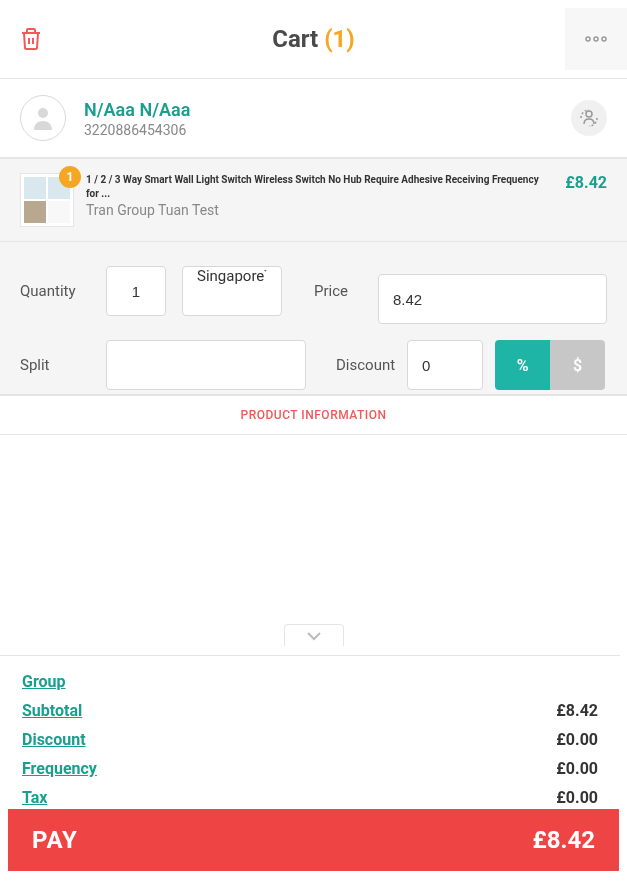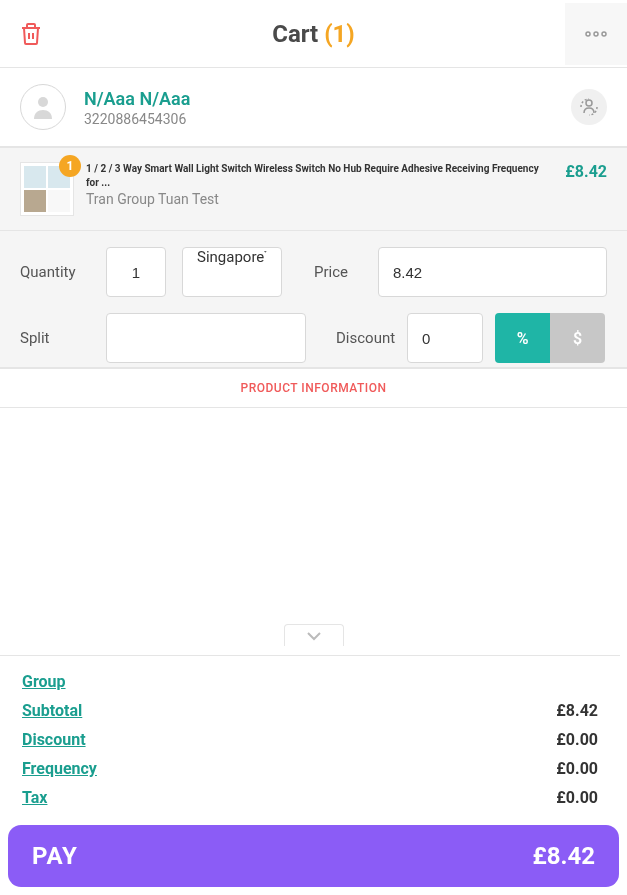--- a/index.html
+++ b/index.html
@@ -13,21 +13,21 @@
       width: 627px;
       height: 895px;
       overflow: hidden;
       position: relative;
     }
     
     
     .header {
       display: flex;
       align-items: center;
-      height: 68px;
+      height: 79px;
       border-bottom: 1px solid #e5e5e5;
       position: relative;
     }
     .trash-btn {
       width: 62px;
       height: 62px;
       display: flex;
       align-items: center;
       justify-content: center;
       cursor: pointer;
@@ -198,20 +198,21 @@
       text-align: center;
     }
     .variant-select {
       width: 100px;
       display: flex;
       justify-content: space-between;
       cursor: pointer;
     }
     .price-input {
       flex: 1;
+      margin-top: 16px;
     }
     .split-input {
       width: 200px;
     }
     .discount-input {
       width: 76px;
     }
     .discount-toggle {
       display: flex;
       height: 50px;
@@ -305,26 +306,26 @@
     }
     .total-value {
       color: #333;
       font-size: 16px;
       font-weight: 700;
     }
     
     
     .pay-btn {
       position: absolute;
-      bottom: 8px;
+      bottom: 24px;
       left: 8px;
       right: 8px;
       height: 62px;
-      background: #8b5cf6;
-      border-radius: 13px;
+      background: #ef4444;
+      border-radius: 0;
       display: flex;
       align-items: center;
       justify-content: space-between;
       padding: 0 24px;
       cursor: pointer;
     }
     .pay-label {
       color: #fff;
       font-size: 24px;
       font-weight: 700;

